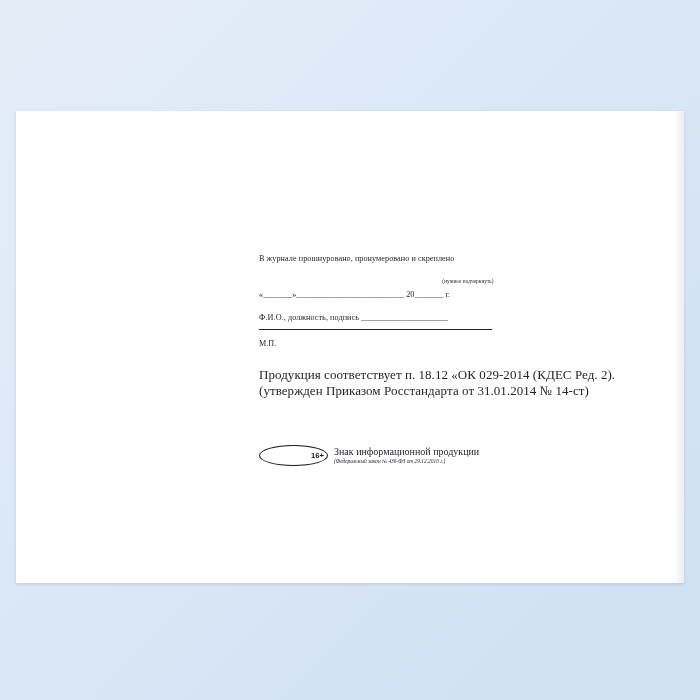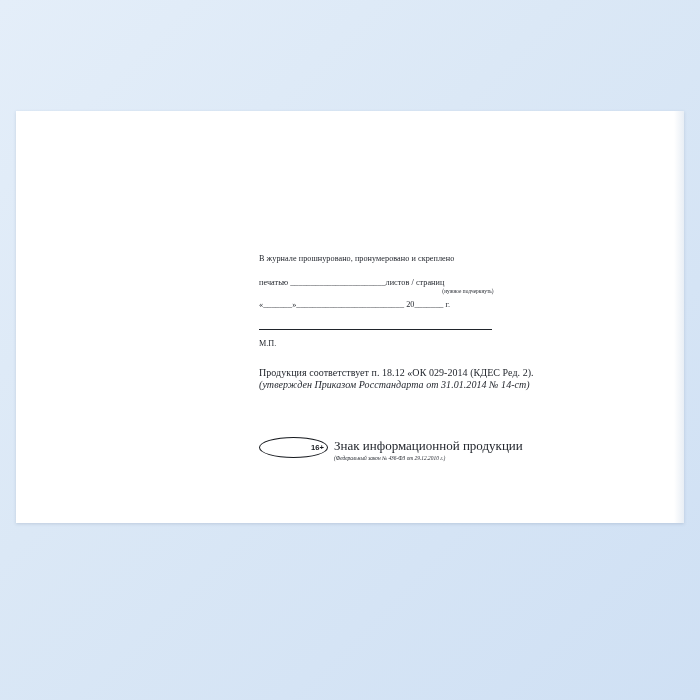--- a/index.html
+++ b/index.html
@@ -18,21 +18,21 @@
     width: 700px;
     height: 700px;
     background: linear-gradient(135deg, #e4eef9 0%, #dbe8f6 40%, #cfe0f4 100%);
   }
   
   #sheet {
     position: absolute;
     left: 16px;
     top: 111px;
     width: 668px;
-    height: 412px;
+    height: 472px;
     background: #ffffff;
     box-shadow: 0 1px 3px rgba(60,80,110,0.18);
   }
   
   #sheet:after {
     content: "";
     position: absolute;
     right: 0;
     top: 0;
     width: 10px;
@@ -76,28 +76,28 @@
     margin-top: 5px;
   }
 
   .mp {
     font-size: 8.2px;
     padding-right: 38px;
     margin-top: 9px;
   }
 
   .ital {
-    font-style: italic;
   }
 
   #certblock {
     margin-top: 19px;
   }
   #certblock .line {
-    font-size: 10px;
+    font-size: 13px;
+    text-align: right;
   }
   .cert-gap { height: 10px; }
 
   
   #agerow {
     display: flex;
     align-items: flex-start;
     margin-top: 14px;
   }
   #agemark {
@@ -114,21 +114,21 @@
     color: #15181d;
     flex: 0 0 auto;
     margin-top: 1px;
     padding-left: 48px;
   }
   #agetexts {
     margin-left: 6px;
     padding-top: 2px;
   }
   #agetexts .t1 {
-    font-size: 13px;
+    font-size: 10px;
     white-space: nowrap;
   }
   #agetexts .t2 {
     font-size: 5.4px;
     font-style: italic;
     white-space: nowrap;
     margin-top: 1px;
   }
 </style>
 </head>
@@ -136,25 +136,25 @@
 
 <div id="stage">
 
   <div id="sheet">
 
     <div id="textblock">
 
       <div>
         <div class="line">В журнале прошнуровано, пронумеровано и скреплено</div>
         <div class="gap-lg"></div>
-        <div class="line">печатью _______________________листов / страниц</div>
         <div class="sub sub-indent">(нужное подчеркнуть)</div>
         <div class="gap-sm"></div>
         <div class="line">«_______»__________________________ 20_______ г.</div>
         <div class="gap-lg"></div>
+        <div class="line">Ф.И.О., должность, подпись _____________________</div>
         <div class="rule"></div>
         <div class="mp">М.П.</div>
       </div>
 
       <div id="certblock">
         <div class="line">Продукция соответствует п. 18.12 «ОК 029-2014 (КДЕС Ред. 2).</div>
         <div class="line ital">(утвержден Приказом Росстандарта от 31.01.2014 № 14-ст)</div>
         <div class="cert-gap"></div>
         <div class="cert-gap"></div>
         <div class="cert-gap"></div>

